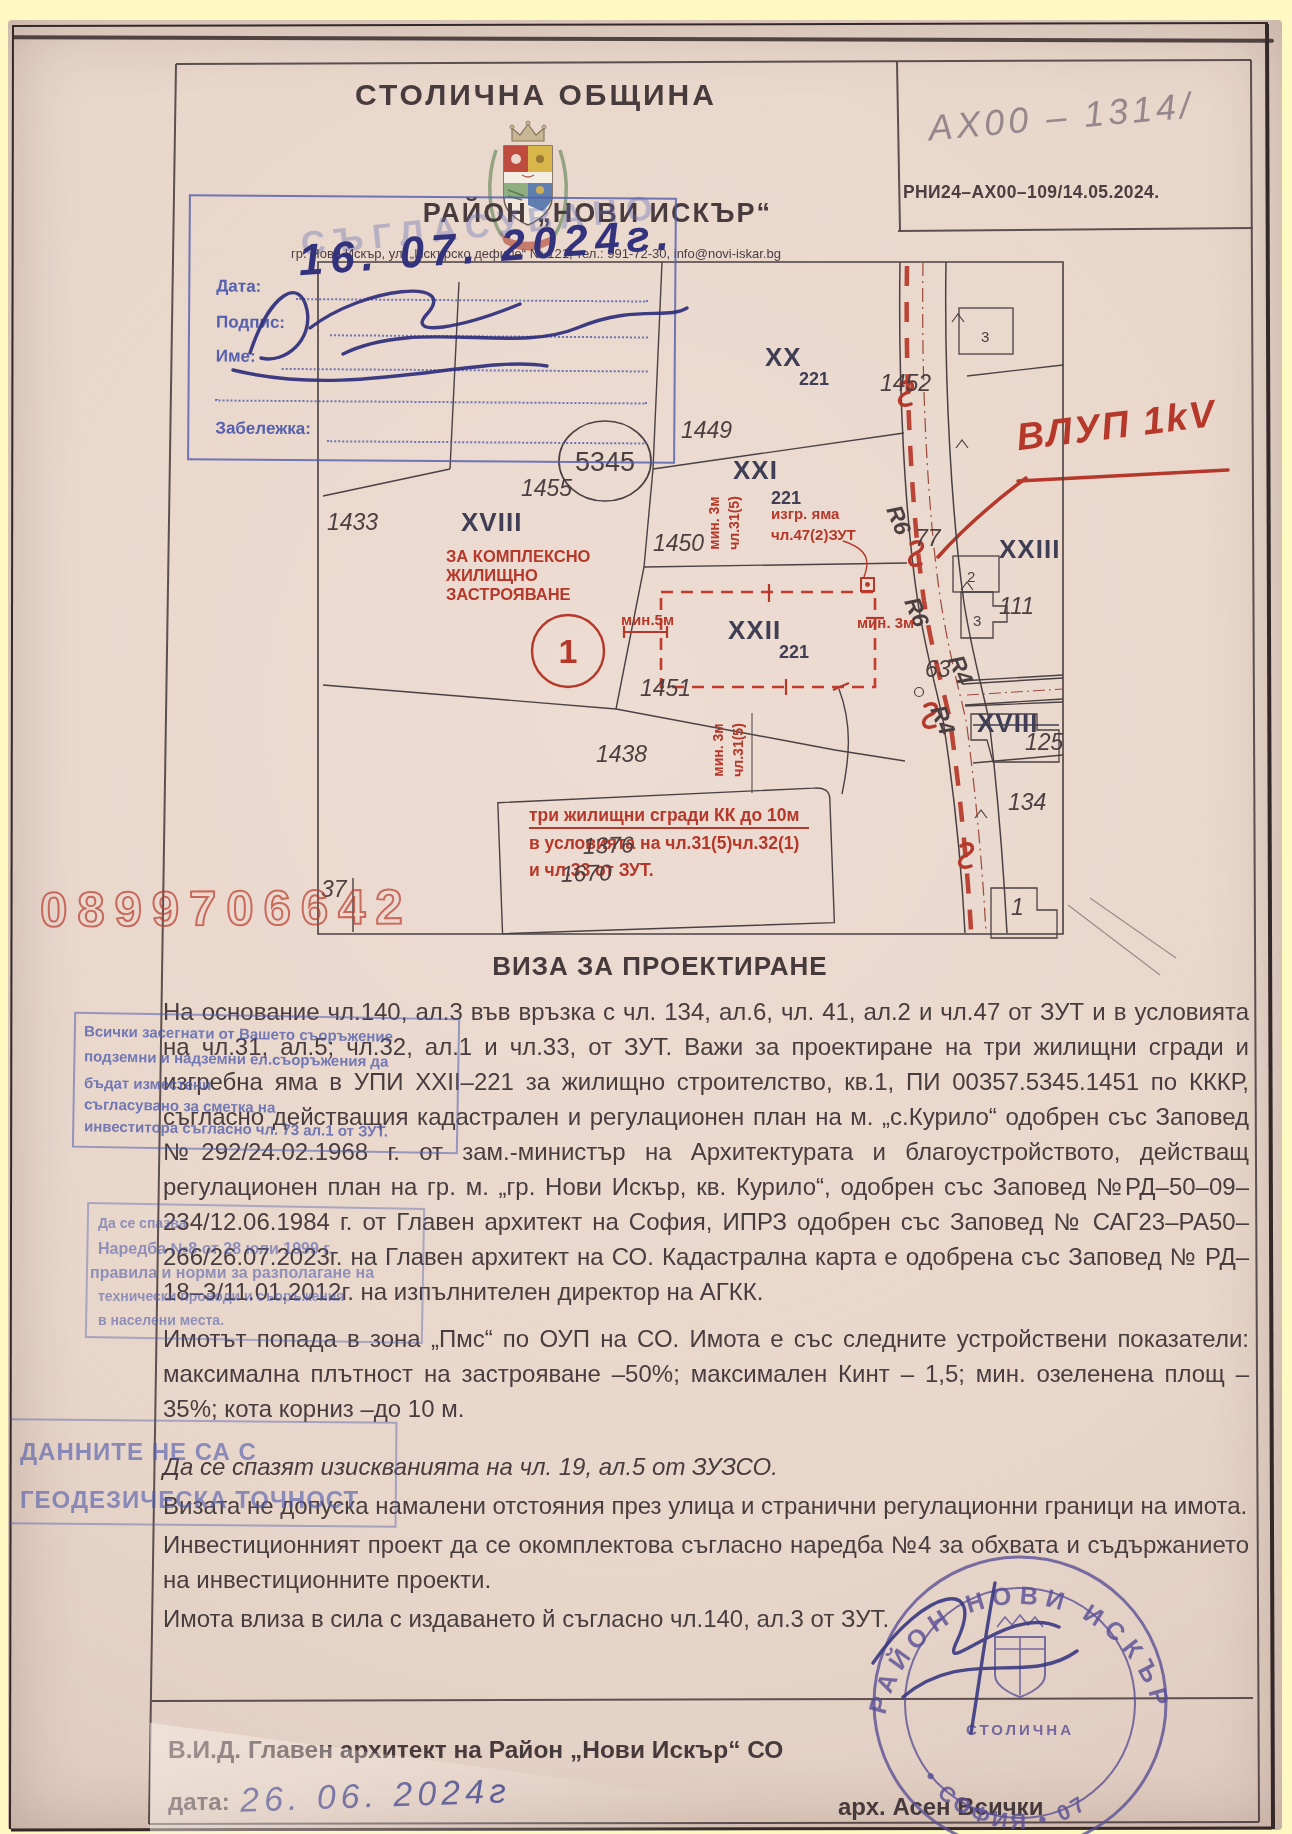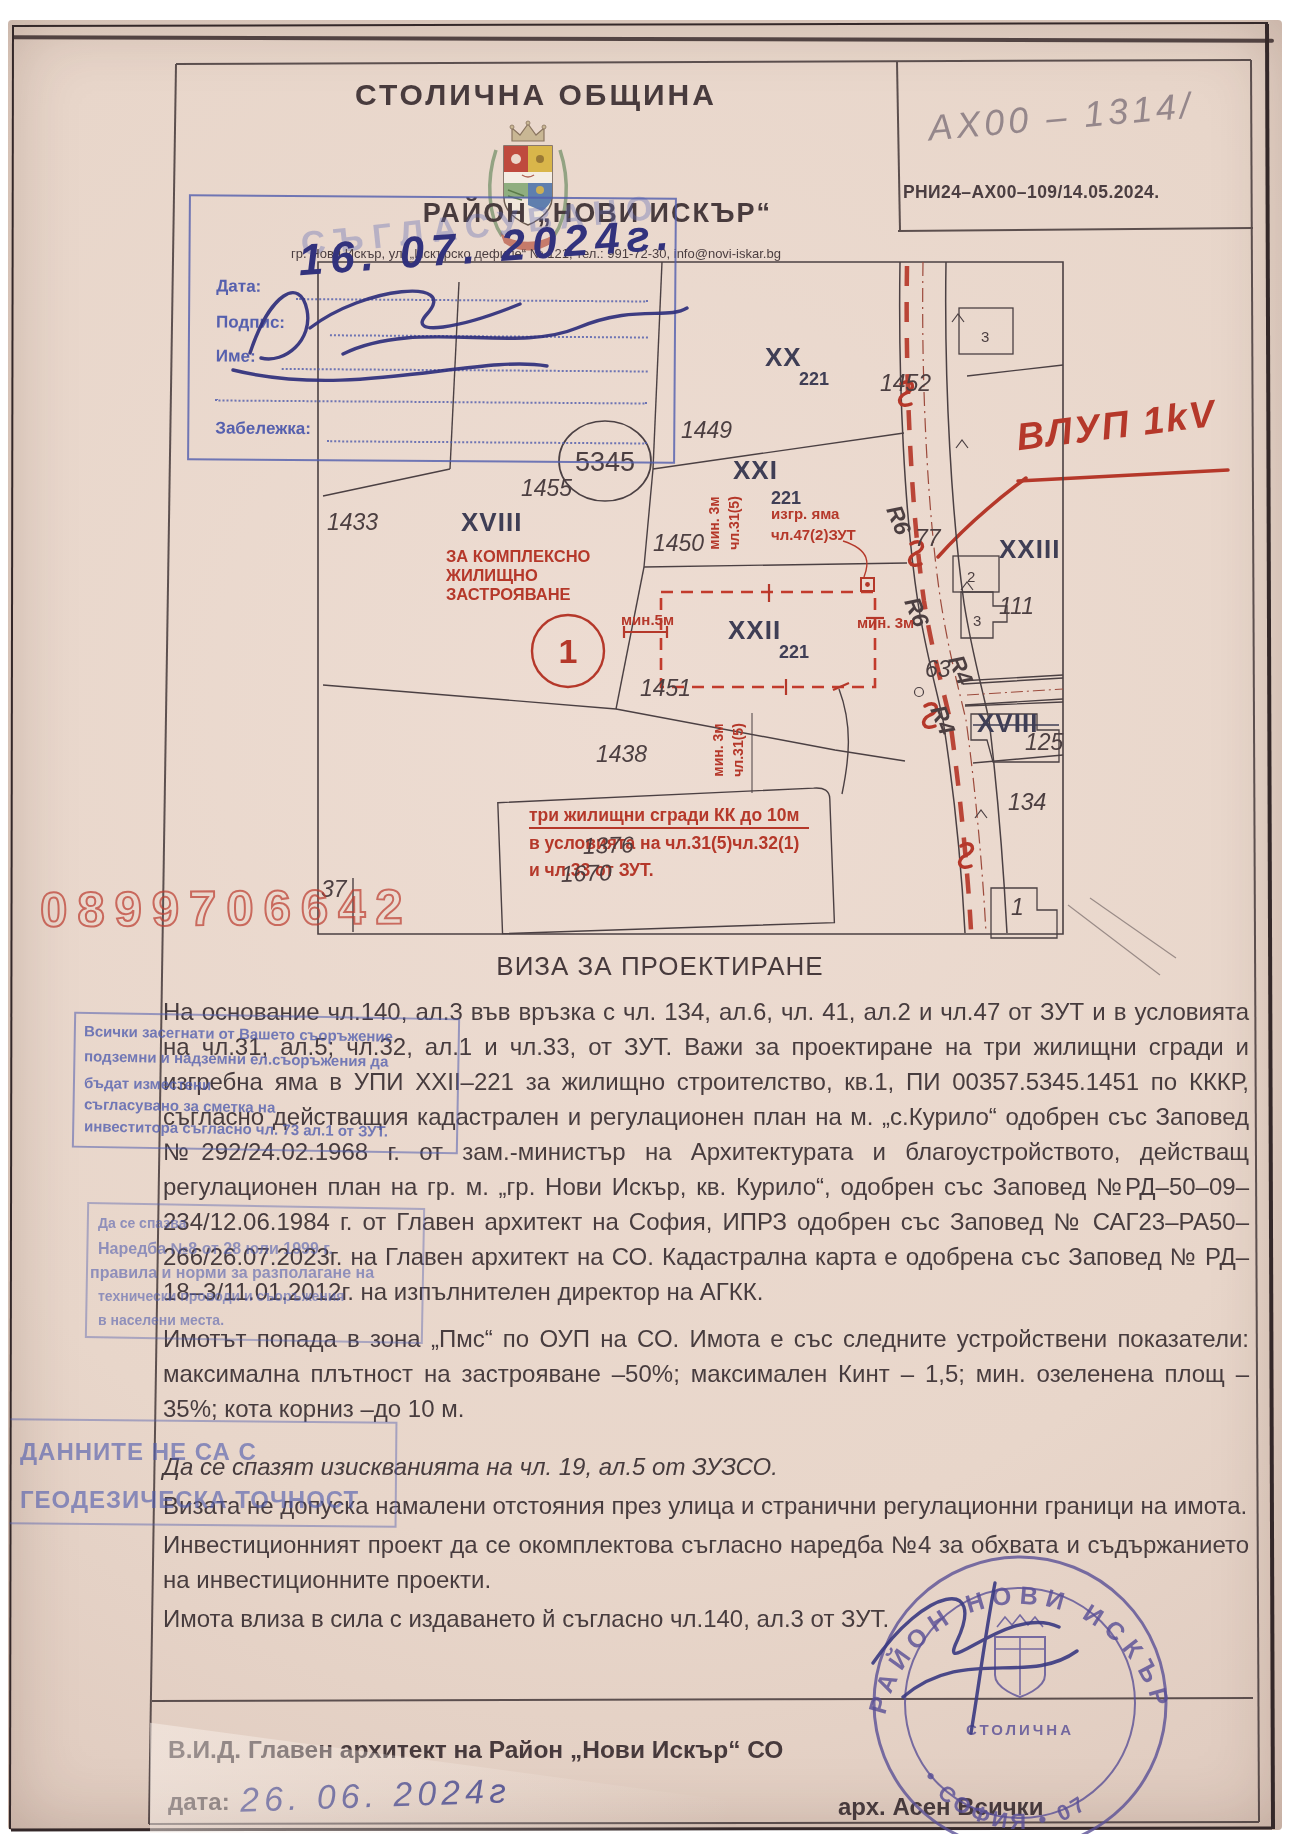--- a/index.html
+++ b/index.html
@@ -1,16 +1,16 @@
 <!DOCTYPE html>
 <html><head>
 <meta charset="utf-8">
 <style>
   html,body{margin:0;padding:0;background:#241c1e;font-family:"Liberation Sans",sans-serif;}
-  #page{position:relative;width:1292px;height:1834px;background:#ffffff;overflow:hidden;}
+  #page{position:relative;width:1292px;height:1834px;background:#fef9c3;overflow:hidden;}
   .a{position:absolute;}
   .paper{left:8px;top:20px;width:1274px;height:1810px;border-radius:4px;
     background:radial-gradient(115% 85% at 48% 38%, #eddcd2 0%, #e8d6ca 55%, #dbc5b9 100%);
     box-shadow:inset 0 0 70px rgba(70,35,25,.22);}
   .copy-edge{left:12px;top:37px;width:1262px;height:4px;background:#3a2c2d;opacity:.85;transform:rotate(.15deg);border-radius:2px;}
   svg{display:block;overflow:visible;}
   
   .print{color:#483b3d;}
   .muni{left:330px;top:78px;width:412px;text-align:center;font-size:30px;font-weight:600;letter-spacing:3px;}
   .district{left:300px;top:198px;width:472px;text-align:right;font-size:27px;font-weight:600;letter-spacing:2px;}
@@ -21,21 +21,21 @@
   
   .stampbox{left:188px;top:196px;width:484px;height:262px;border:2.5px solid rgba(80,92,174,.8);transform:rotate(.4deg);}
   .slabel{position:absolute;color:rgba(78,90,172,.95);font-weight:700;font-size:17px;}
   .dots{position:absolute;border-bottom:2px dotted rgba(78,90,172,.8);height:1px;}
   .hand-date{left:298px;top:222px;font-size:44px;font-style:italic;letter-spacing:7px;color:#32327d;transform:rotate(-4deg);font-weight:600;}
   
   .wm{left:40px;top:880px;font-size:49px;font-weight:700;letter-spacing:10px;color:transparent;
       -webkit-text-stroke:2px rgba(188,62,50,.72);transform:rotate(-.5deg);}
   .vlup{left:1016px;top:404px;font-size:38px;font-weight:700;font-style:italic;letter-spacing:2px;color:#b5382a;transform:rotate(-7deg);}
   
-  .title{left:360px;top:951px;width:600px;text-align:center;font-size:26px;font-weight:400;letter-spacing:1px;color:#473a3c;}
+  .title{left:360px;top:951px;width:600px;text-align:center;font-size:26px;font-weight:700;letter-spacing:1px;color:#473a3c;}
   .bodytext{left:163px;top:994px;width:1086px;font-size:24px;line-height:35px;color:#473c3e;text-align:justify;}
   .bodytext p{margin:0 0 4px 0;}
   .bodytext p.gap{margin-top:23px;font-style:italic;}
   
   .bstamp{position:absolute;color:rgba(80,92,174,.78);font-weight:600;}
   .bstamp .bx{position:absolute;border:2px solid rgba(80,92,174,.55);}
   .bstamp div.l{position:absolute;white-space:nowrap;}
   
   .sigtitle{left:168px;top:1736px;font-size:24.5px;font-weight:700;color:#473a3c;}
   .datelabel{left:168px;top:1788px;font-size:24px;font-weight:700;color:#473a3c;}

